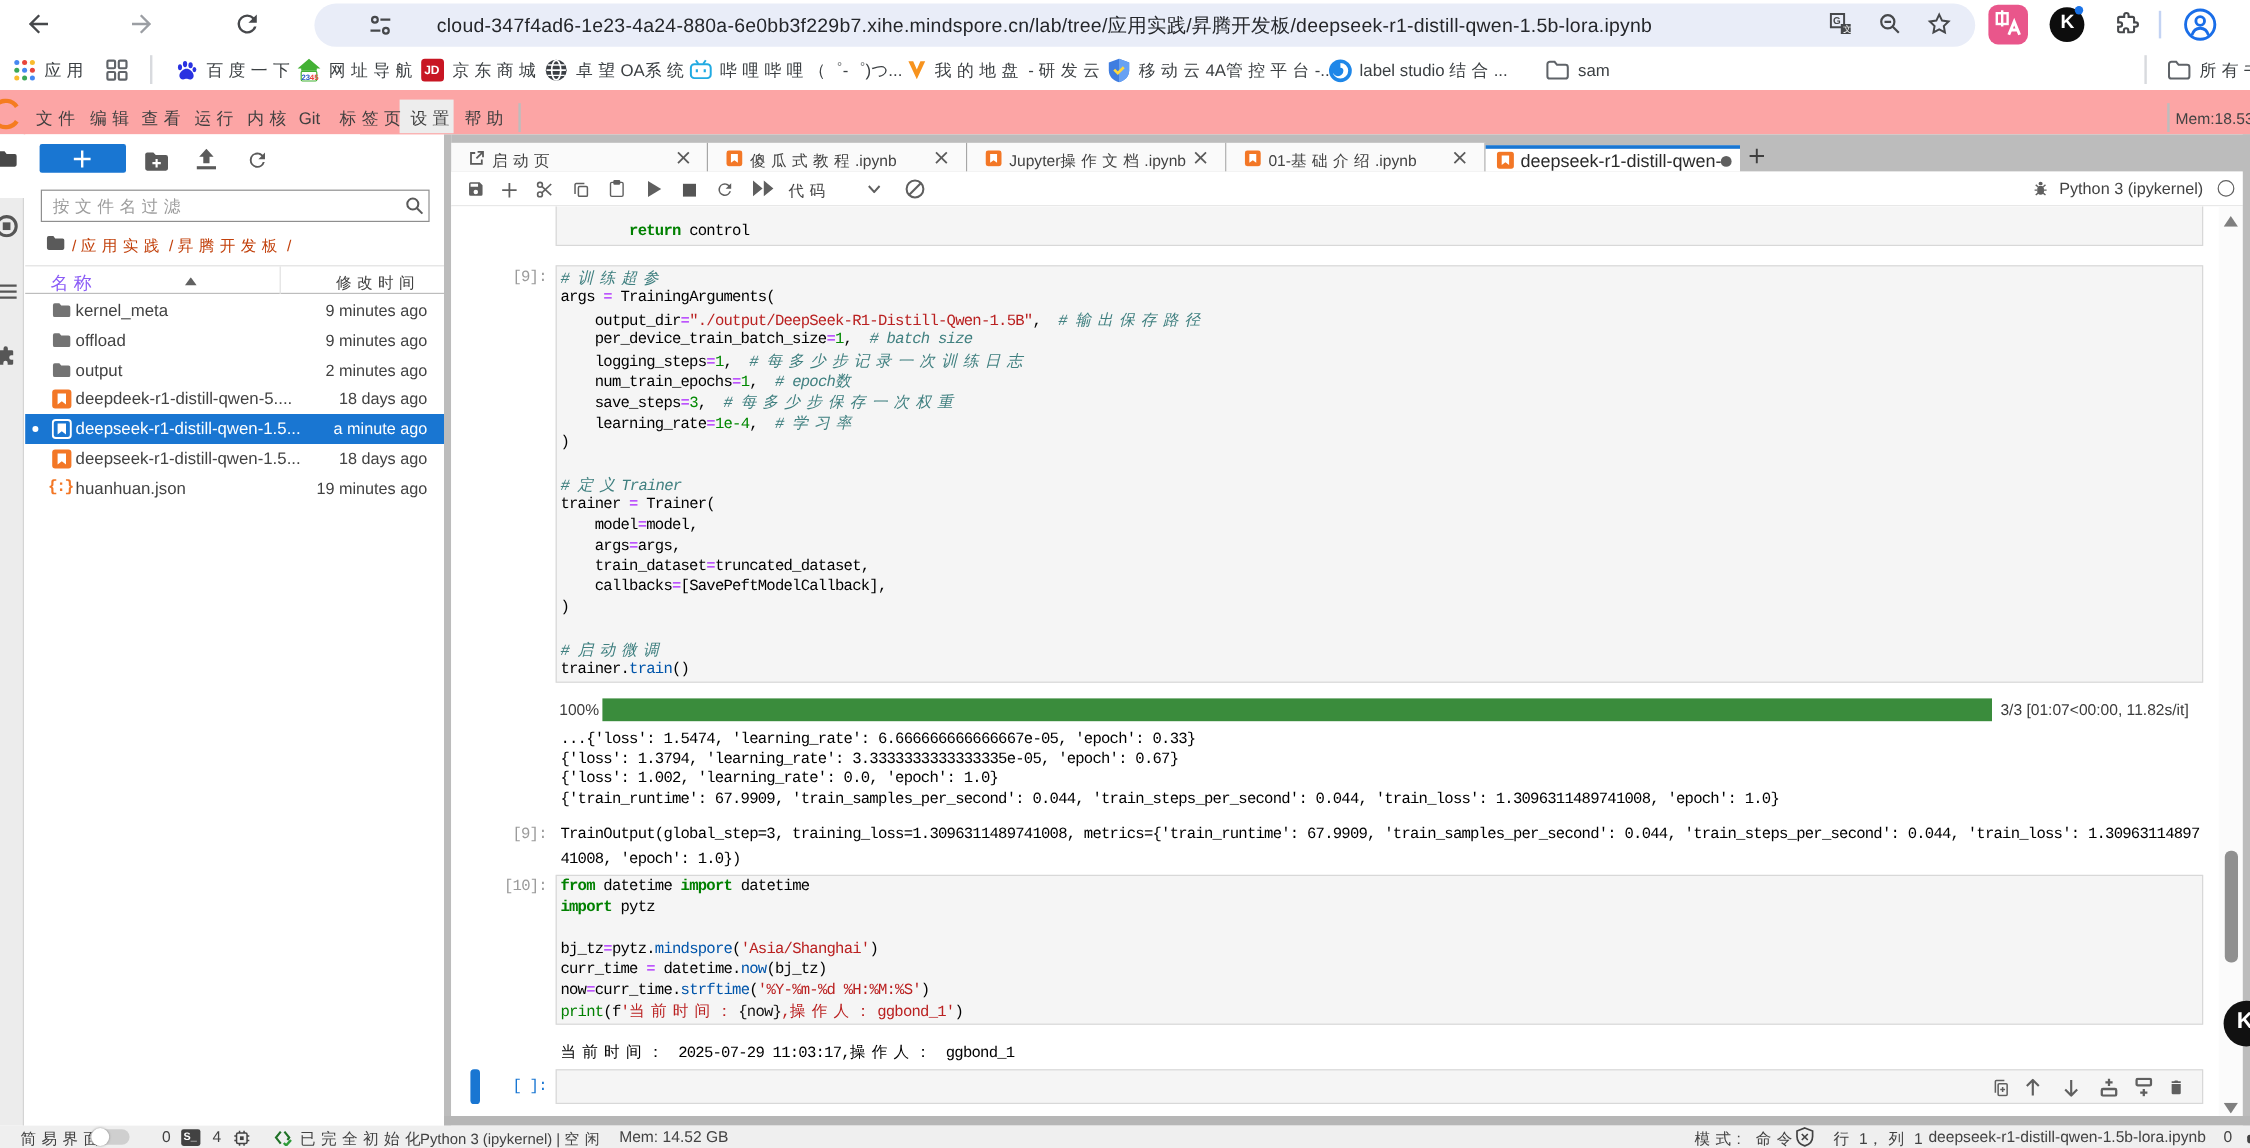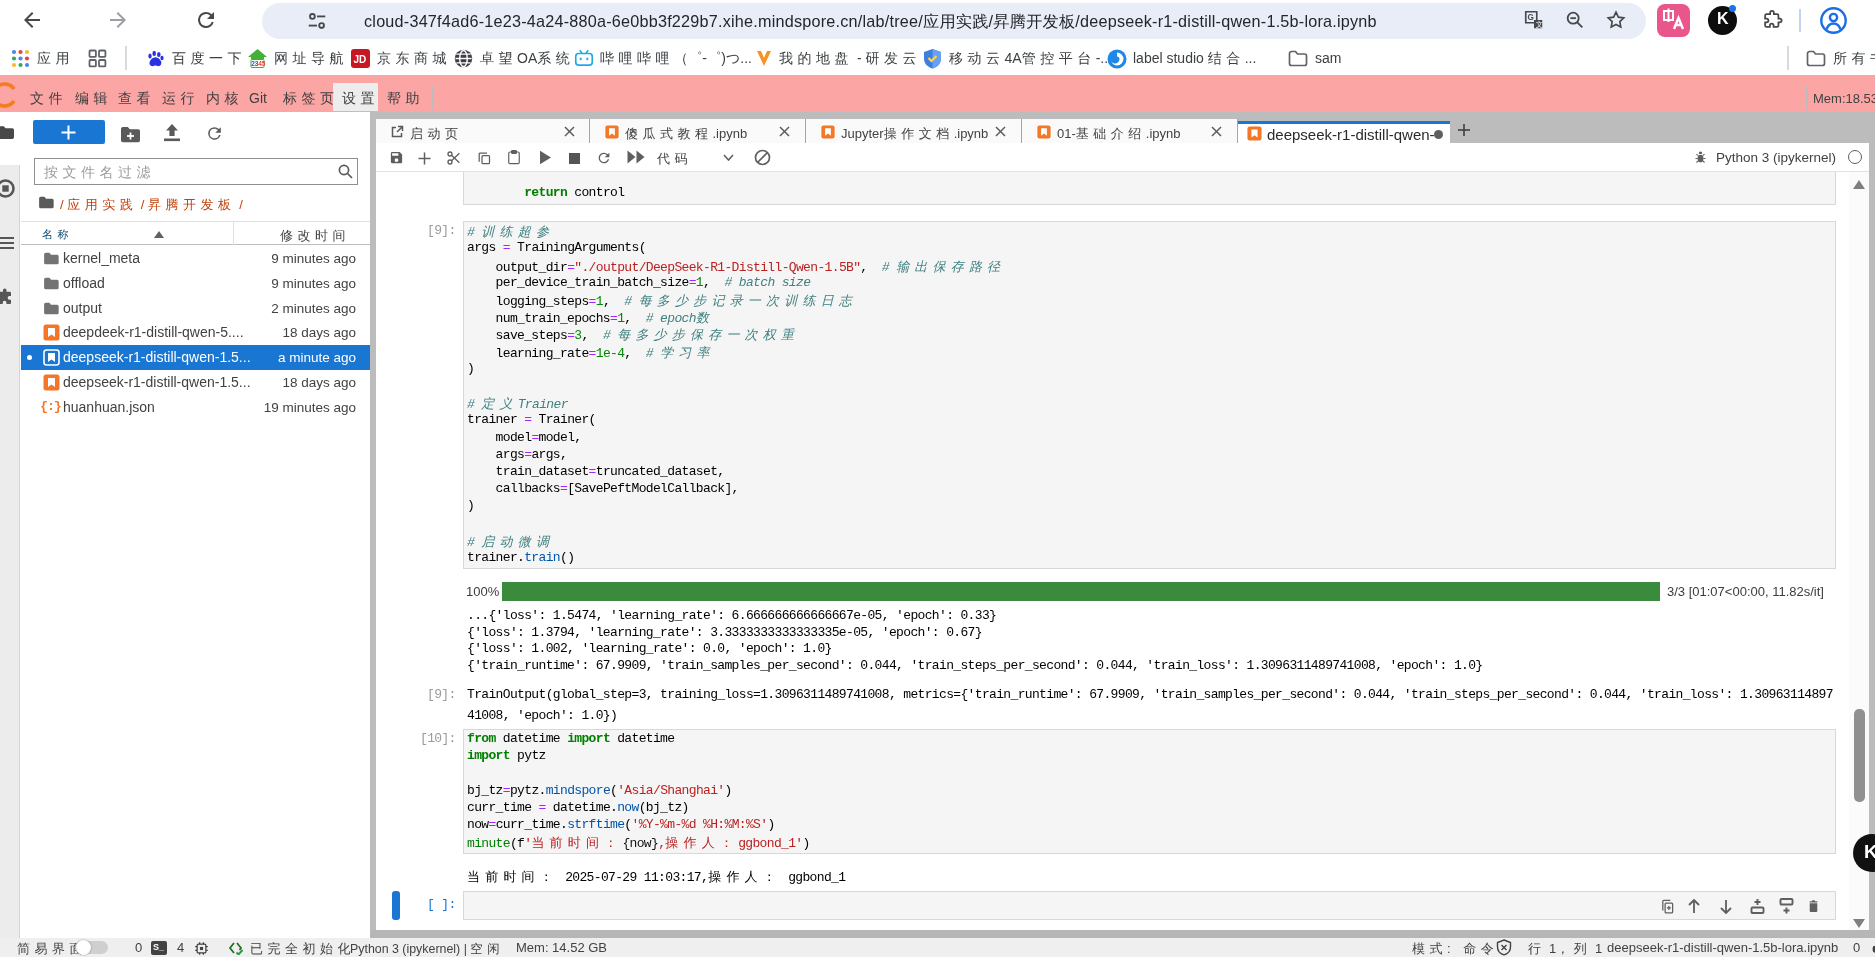--- a/index.html
+++ b/index.html
@@ -228,21 +228,21 @@
         <circle cx="6" cy="6" r="4.6"></circle>
         <line x1="9.5" y1="9.5" x2="14" y2="14"></line>
       </svg>
 
   <svg class="abs" style="left:17px;top:84px" width="16" height="13" viewBox="0 0 20 17" fill="#5a5a5a">
         <path d="M1 3a2 2 0 0 1 2-2h5l2 2.5h8a2 2 0 0 1 2 2V14a2 2 0 0 1-2 2H3a2 2 0 0 1-2-2z"></path>
       </svg>
   <div class="abs ct" style="left:39px;top:84px;font-size:13px;color:#c2410c">/ <span class="ck">应用实践</span> / <span class="ck">昇腾开发板</span> /</div>
 
   <div class="abs" style="left:0;top:109px;width:349px;height:24px;border-top:1px solid #e0e0e0;border-bottom:1px solid #bdbdbd">
-    <div class="abs" style="left:21px;top:5px;font-size:11px;color:#0c4a6e"><span class="ck">名称</span></div>
+    <div class="abs" style="left:21px;top:5px;font-size:15px;color:#8b5cf6"><span class="ck">名称</span></div>
     <svg class="abs" style="left:133px;top:9px" width="10" height="7" viewBox="0 0 10 7" fill="#616161">
           <path d="M5 0L10 7H0z"></path>
         </svg>
     <div class="abs" style="left:212px;top:0;width:1px;height:23px;background:#e0e0e0"></div>
     <div class="abs" style="left:0;top:5px;width:329px;font-size:13px;color:#424242;text-align:right"><span class="ck">修改时间</span></div>
   </div>
 
   <div class="abs" style="left:0;top:134px;width:349px;height:174px;font-size:14px;color:#424242">
 
     <div class="abs" style="left:0;top:0;width:349px;height:25px">
@@ -448,21 +448,21 @@
 <div class="mono abs" style="left:51px;top:514.9px;color:#9b9b9b">[9]:</div>
 <div class="mono abs" style="left:91px;top:514.9px">TrainOutput(global_step=3, training_loss=1.3096311489741008, metrics={'train_runtime': 67.9909, 'train_samples_per_second': 0.044, 'train_steps_per_second': 0.044, 'train_loss': 1.30963114897</div>
 <div class="mono abs" style="left:91px;top:535.9px">41008, 'epoch': 1.0})</div>
 <div class="abs" style="left:87px;top:557px;width:1373px;height:125px;background:#f5f5f5;border:1px solid #d8d8d8"></div>
 <div class="mono abs" style="left:44px;top:559.2px;color:#9b9b9b">[10]:</div>
 <div class="mono abs" style="left:91px;top:559.2px"><span class="kw">from</span> datetime <span class="kw">import</span> datetime</div>
 <div class="mono abs" style="left:91px;top:576.4px"><span class="kw">import</span> pytz</div>
 <div class="mono abs" style="left:91px;top:610.8px">bj_tz<span class="op">=</span>pytz.<span class="prop">mindspore</span>(<span class="str">'Asia/Shanghai'</span>)</div>
 <div class="mono abs" style="left:91px;top:628.0px">curr_time <span class="op">=</span> datetime.<span class="prop">now</span>(bj_tz)</div>
 <div class="mono abs" style="left:91px;top:645.2px">now<span class="op">=</span>curr_time.<span class="prop">strftime</span>(<span class="str">'%Y-%m-%d %H:%M:%S'</span>)</div>
-<div class="mono abs" style="left:91px;top:662.4px"><span class="bi">minute</span>(f<span class="str">'<span class="cm">当前时间：</span></span><span style="color:#111">{now}</span><span class="str">,<span class="cm">操作人：</span>ggbond_1'</span>)</div>
+<div class="mono abs" style="left:91px;top:662.4px"><span class="bi">print</span>(f<span class="str">'<span class="cm">当前时间：</span></span><span style="color:#111">{now}</span><span class="str">,<span class="cm">操作人：</span>ggbond_1'</span>)</div>
 <div class="mono abs" style="left:91px;top:696.4px"><span class="cm">当前时间：</span> 2025-07-29 11:03:17,<span class="cm">操作人：</span> ggbond_1</div>
 <div class="abs" style="left:16px;top:719px;width:7.5px;height:29px;background:#1976d2;border-radius:3px"></div>
 <div class="abs" style="left:87px;top:719px;width:1373px;height:29px;background:#f5f5f5;border:1px solid #d8d8d8"></div>
 <div class="mono abs" style="left:51px;top:725.4px;color:#1976d2">[ ]:</div>
 <svg class="abs" style="left:1285px;top:727px" width="14" height="15" viewBox="0 0 24 26" fill="none" stroke="#5f5f5f" stroke-width="2.2">
         <rect x="7" y="7" width="13" height="17" rx="1.5"></rect>
         <path d="M16 2.5H4.5A1.5 1.5 0 0 0 3 4v16"></path>
         <path d="M13.5 12v7M10 15.5h7"></path>
       </svg>
 <svg class="abs" style="left:1311px;top:727px" width="14" height="15" viewBox="0 0 14 15" fill="none" stroke="#5f5f5f" stroke-width="1.8">

